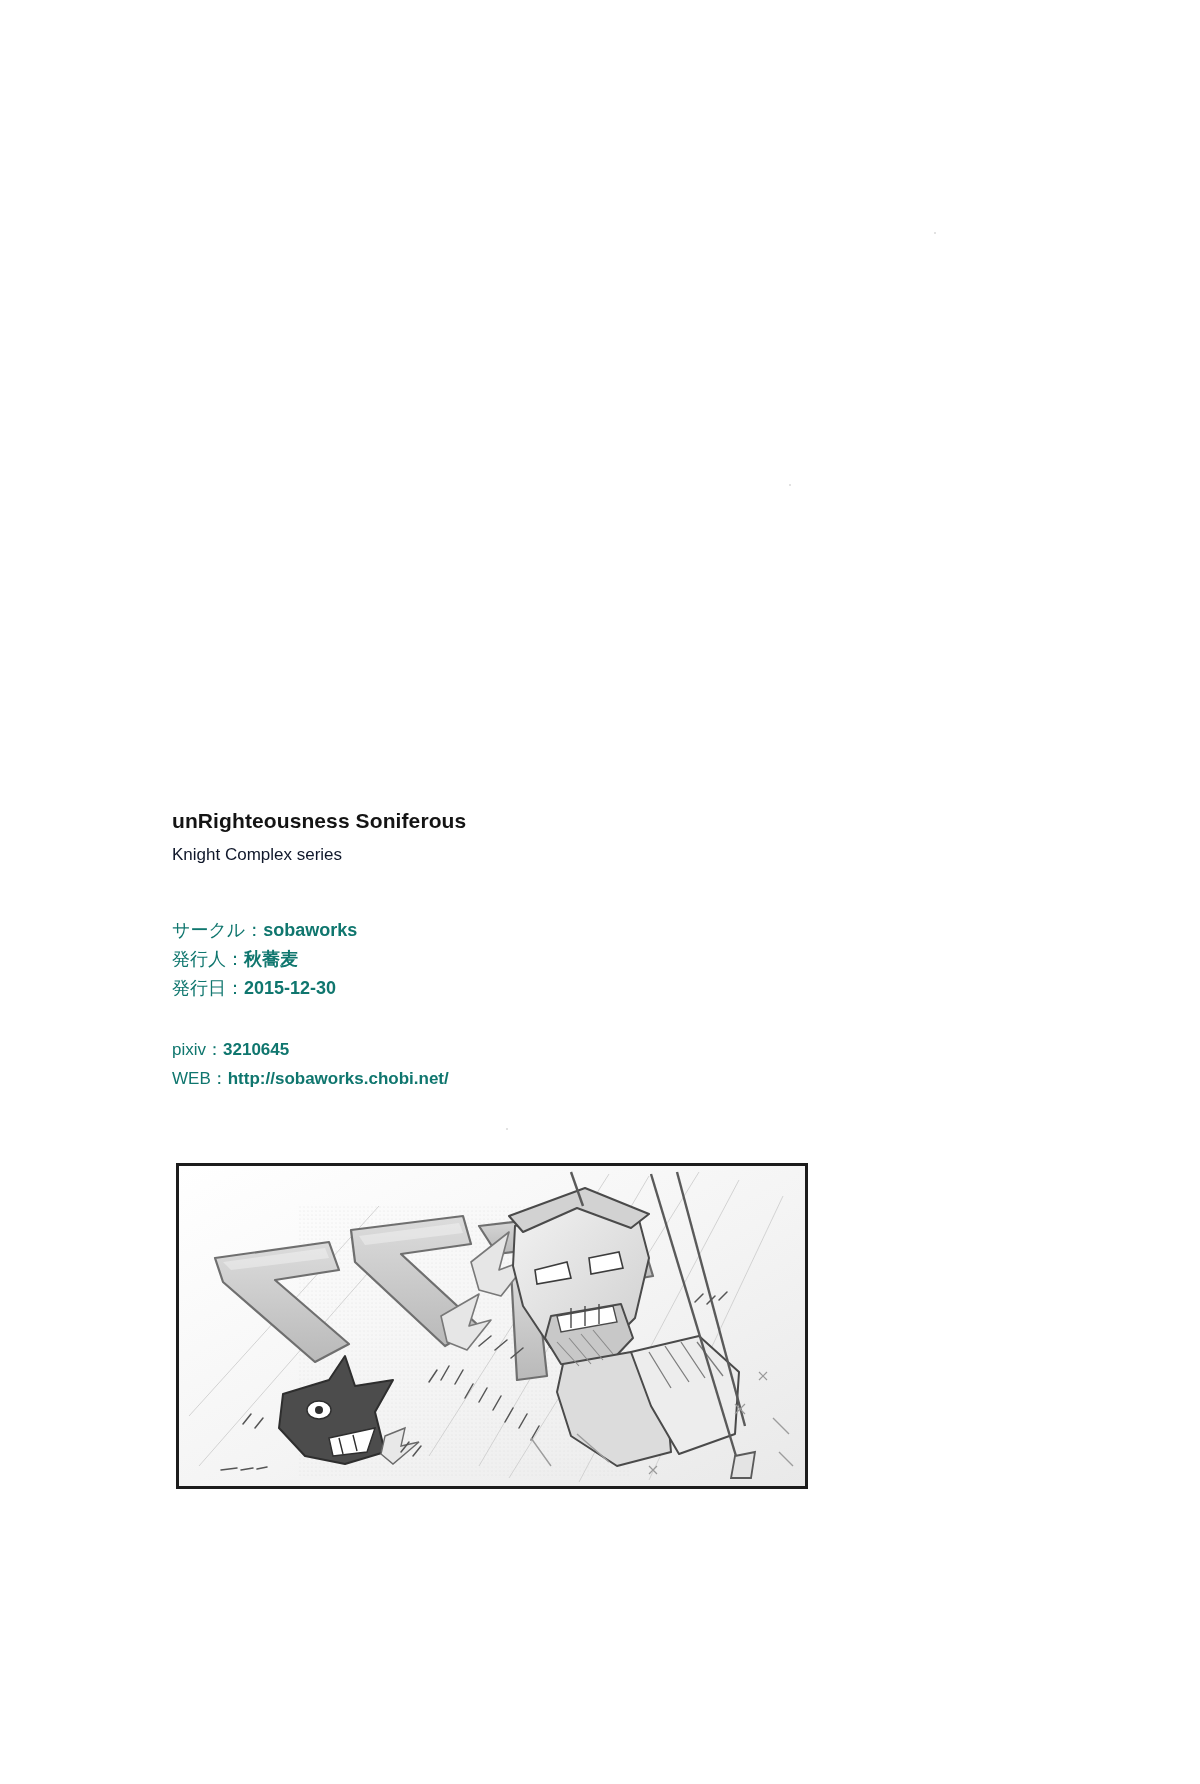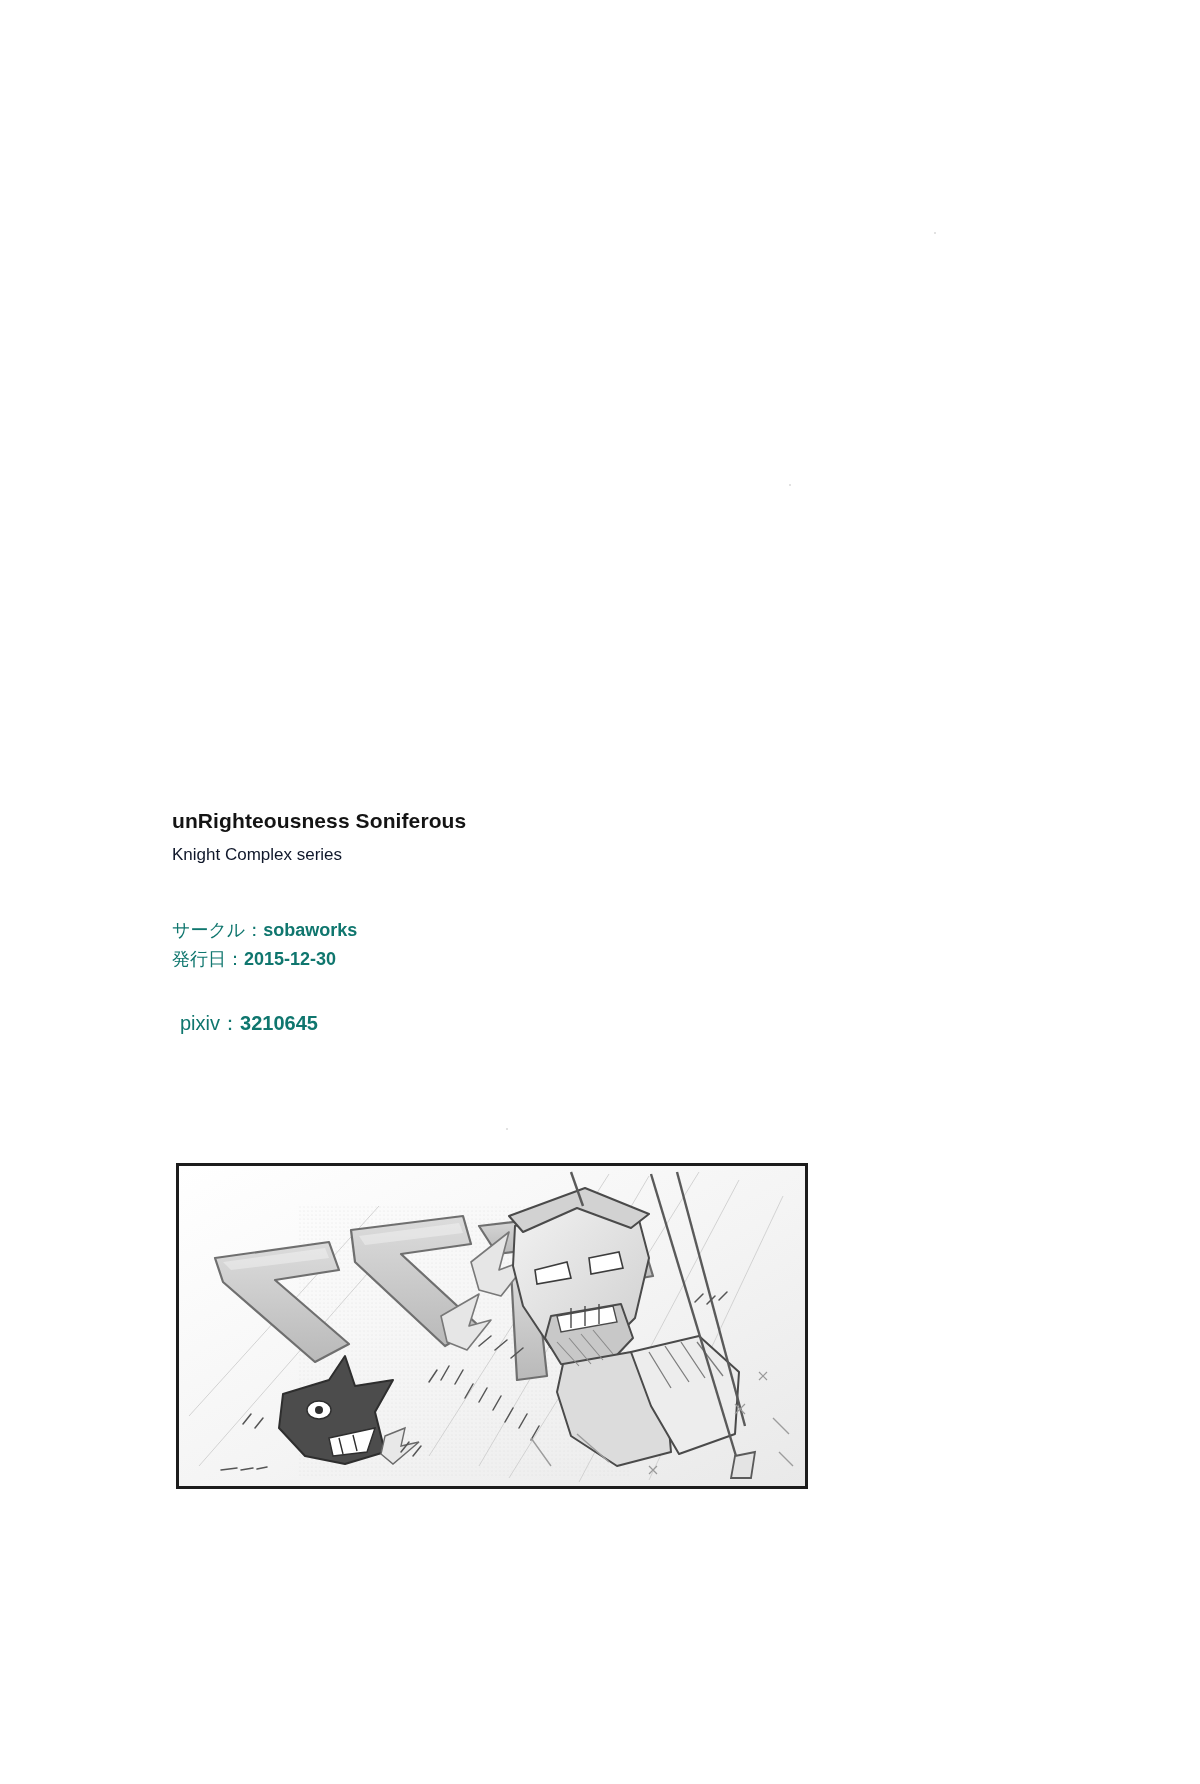--- a/index.html
+++ b/index.html
@@ -61,23 +61,22 @@
     font-weight: normal;
   }
   .meta-line .val {
     font-weight: bold;
   }
 
   .links-block {
     margin-top: 32px;
   }
   .links-block .meta-line {
-    font-size: 20px;
+    font-size: 17px;
     line-height: 1.72;
-    margin-left: 8px;
   }
 
   
   .panel {
     position: absolute;
     left: 176px;
     top: 1163px;
     width: 632px;
     height: 326px;
     border: 3px solid #1c1c1c;
@@ -112,27 +111,33 @@
   <div class="colophon">
 
     <h1 class="title">unRighteousness Soniferous</h1>
     <h2 class="subtitle">Knight Complex series</h2>
 
     <div class="meta-block">
       <div class="meta-line">
         <span class="lbl">サークル：</span><span class="val">sobaworks</span>
       </div>
       <div class="meta-line">
+        <span class="lbl">発行人：</span><span class="val">秋蕎麦</span>
+      </div>
+      <div class="meta-line">
         <span class="lbl">発行日：</span><span class="val">2015-12-30</span>
       </div>
     </div>
 
     <div class="links-block">
       <div class="meta-line">
         <span class="lbl">pixiv：</span><span class="val">3210645</span>
+      </div>
+      <div class="meta-line">
+        <span class="lbl">WEB：</span><span class="val">http://sobaworks.chobi.net/</span>
       </div>
     </div>
 
   </div>
 
   <div class="panel">
     <svg viewBox="0 0 626 320" xmlns="http://www.w3.org/2000/svg">
       <defs>
         <linearGradient id="bgGrad" x1="0" y1="0" x2="1" y2="1">
           <stop offset="0%" stop-color="#ffffff"></stop>

